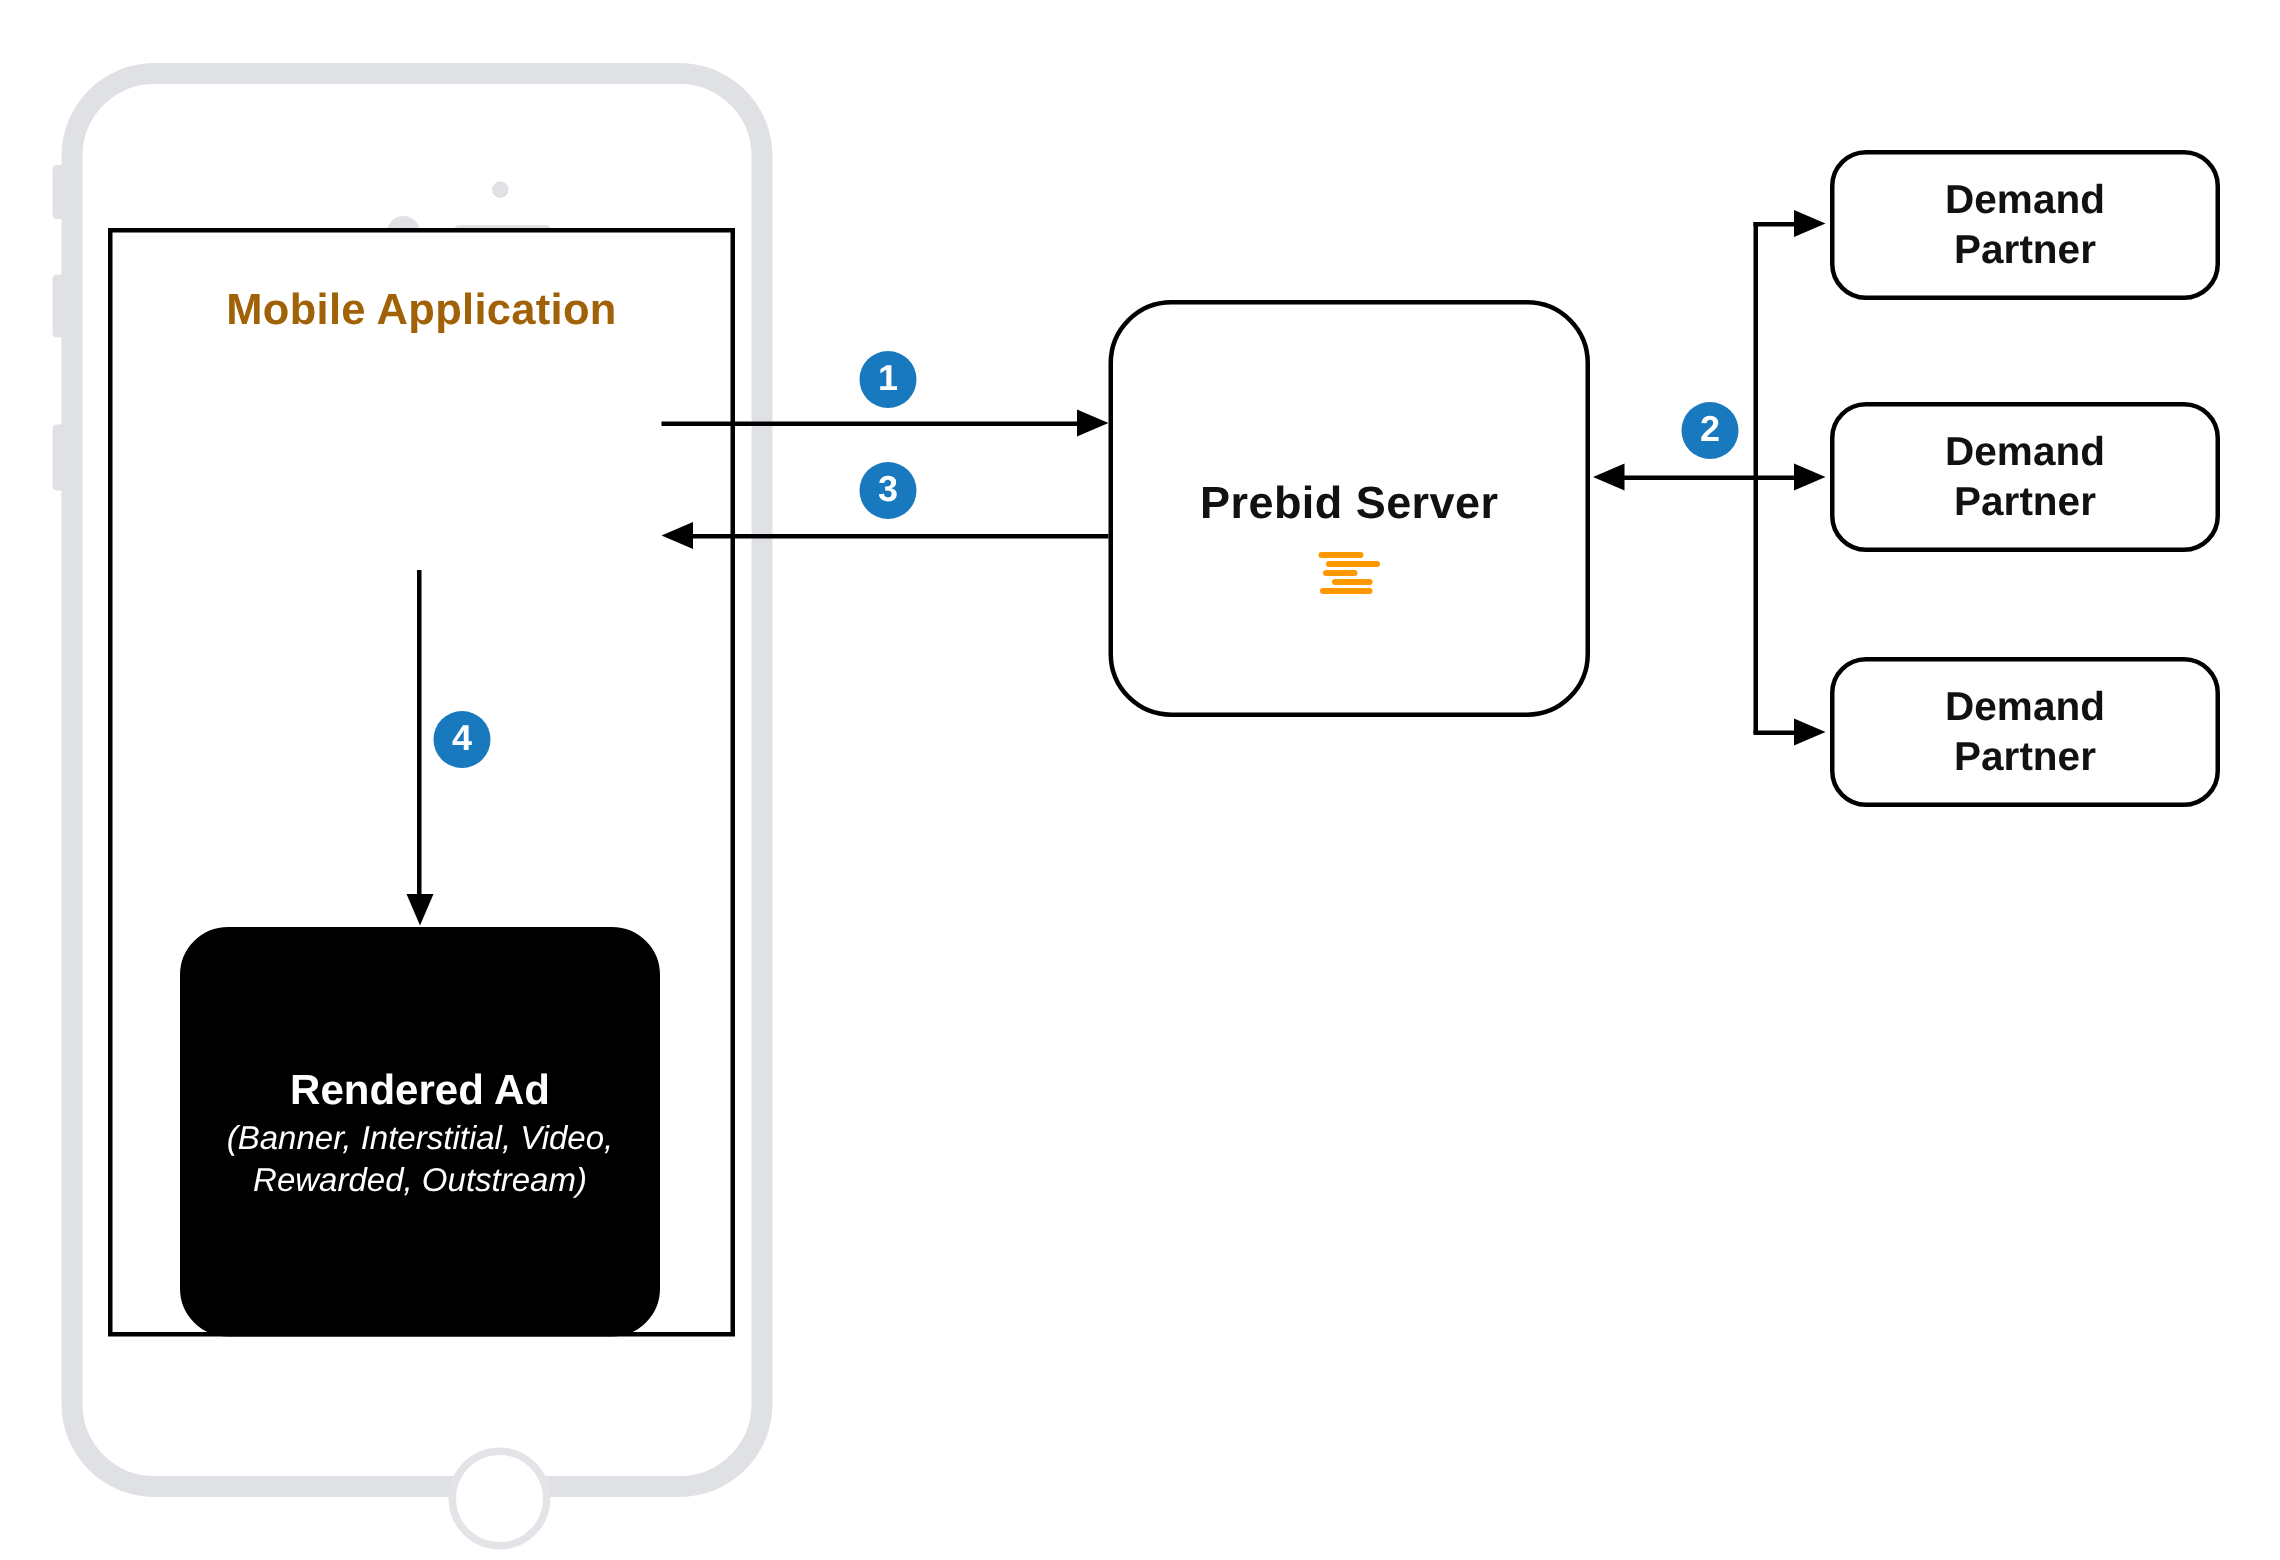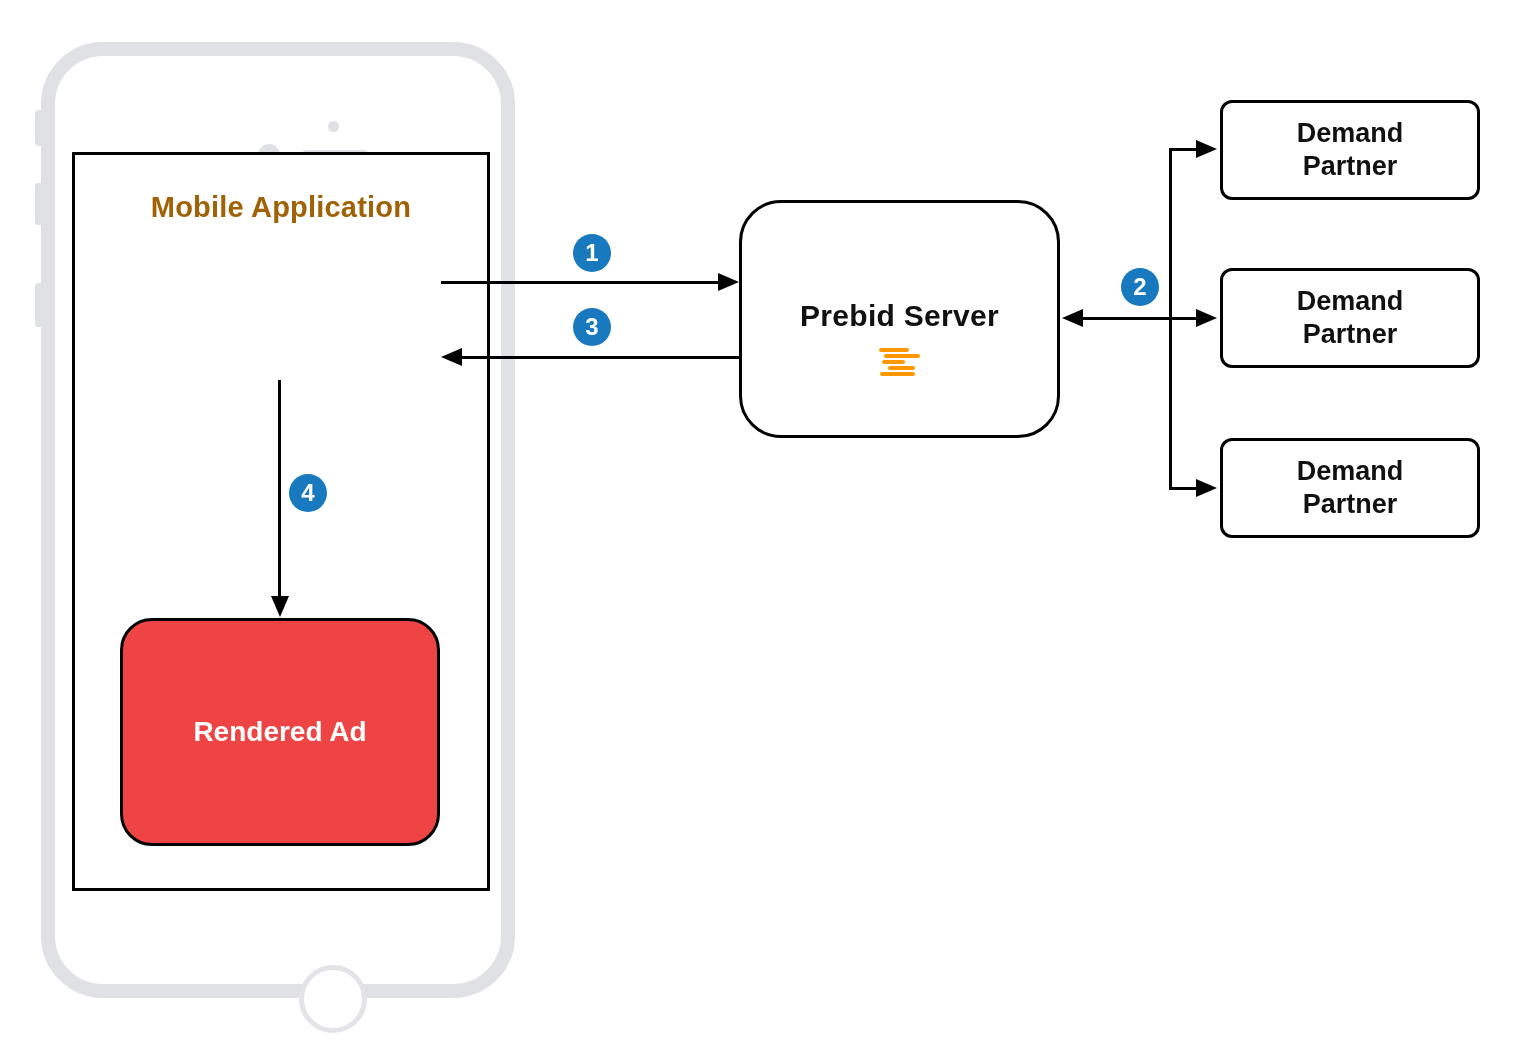--- a/index.html
+++ b/index.html
@@ -29,33 +29,33 @@
   .app-title{
     margin-top:36px;text-align:center;font-size:29px;font-weight:bold;color:#a16207;letter-spacing:.2px;
   }
   
   .node{
     position:absolute;box-sizing:border-box;border:3px solid #000;background:#ffffff;
     display:flex;flex-direction:column;align-items:center;justify-content:center;text-align:center;
   }
   .sdk-box{left:121px;top:259px;width:320px;height:121px;border-radius:32px;}
   .sdk-label{width:240px;font-size:25px;line-height:31px;font-weight:bold;color:#1a80c4;}
-  .rendered-ad{left:120px;top:618px;width:320px;height:228px;border-radius:32px;background:#ef4444;}
+  .rendered-ad{left:120px;top:618px;width:320px;height:273px;border-radius:32px;background:#000000;}
   .ad-title{color:#ffffff;font-size:28px;font-weight:bold;line-height:36px;}
   .ad-subtitle{color:#ffffff;font-size:22px;font-style:italic;line-height:28px;width:314px;}
-  .server-box{left:739px;top:200px;width:321px;height:238px;border-radius:42px;padding-top:38px;}
+  .server-box{left:739px;top:200px;width:321px;height:278px;border-radius:42px;padding-top:38px;}
   .server-label{font-size:30px;font-weight:bold;color:#111;letter-spacing:.3px;}
   .prebid-logo{position:relative;width:46px;height:30px;margin-top:14px;}
   .prebid-logo span{position:absolute;height:4px;border-radius:2px;background:#ff9800;display:block;}
   .pl1{left:2px;top:1px;width:30px;}
   .pl2{left:7px;top:7px;width:36px;}
   .pl3{left:5px;top:13px;width:23px;}
   .pl4{left:11px;top:19px;width:27px;}
   .pl5{left:3px;top:25px;width:35px;}
-  .demand{width:260px;height:100px;left:1220px;border-radius:12px;}
+  .demand{width:260px;height:100px;left:1220px;border-radius:24px;}
   .demand.d1{top:100px;} .demand.d2{top:268px;} .demand.d3{top:438px;}
   .demand-label{width:160px;font-size:27px;line-height:33px;font-weight:bold;color:#111;}
   
   .aline{position:absolute;background:#000;}
   .ahead{position:absolute;width:0;height:0;}
   .ahead.right{border-top:9px solid transparent;border-bottom:9px solid transparent;border-left:21px solid #000;}
   .ahead.left{border-top:9px solid transparent;border-bottom:9px solid transparent;border-right:21px solid #000;}
   .ahead.down{border-left:9px solid transparent;border-right:9px solid transparent;border-top:21px solid #000;}
   
   .badge{
@@ -78,20 +78,21 @@
   <div class="side-btn b2"></div>
   <div class="side-btn b3"></div>
 
   <div class="app-box">
     <div class="app-title">Mobile Application</div>
   </div>
 
 
   <div class="node rendered-ad">
     <div class="ad-title">Rendered Ad</div>
+    <div class="ad-subtitle">(Banner, Interstitial, Video, Rewarded, Outstream)</div>
   </div>
 
   <div class="node server-box">
     <div class="server-label">Prebid Server</div>
     <div class="prebid-logo">
       <span class="pl1"></span>
         <span class="pl2"></span>
         <span class="pl3"></span>
       <span class="pl4"></span>
         <span class="pl5"></span>

